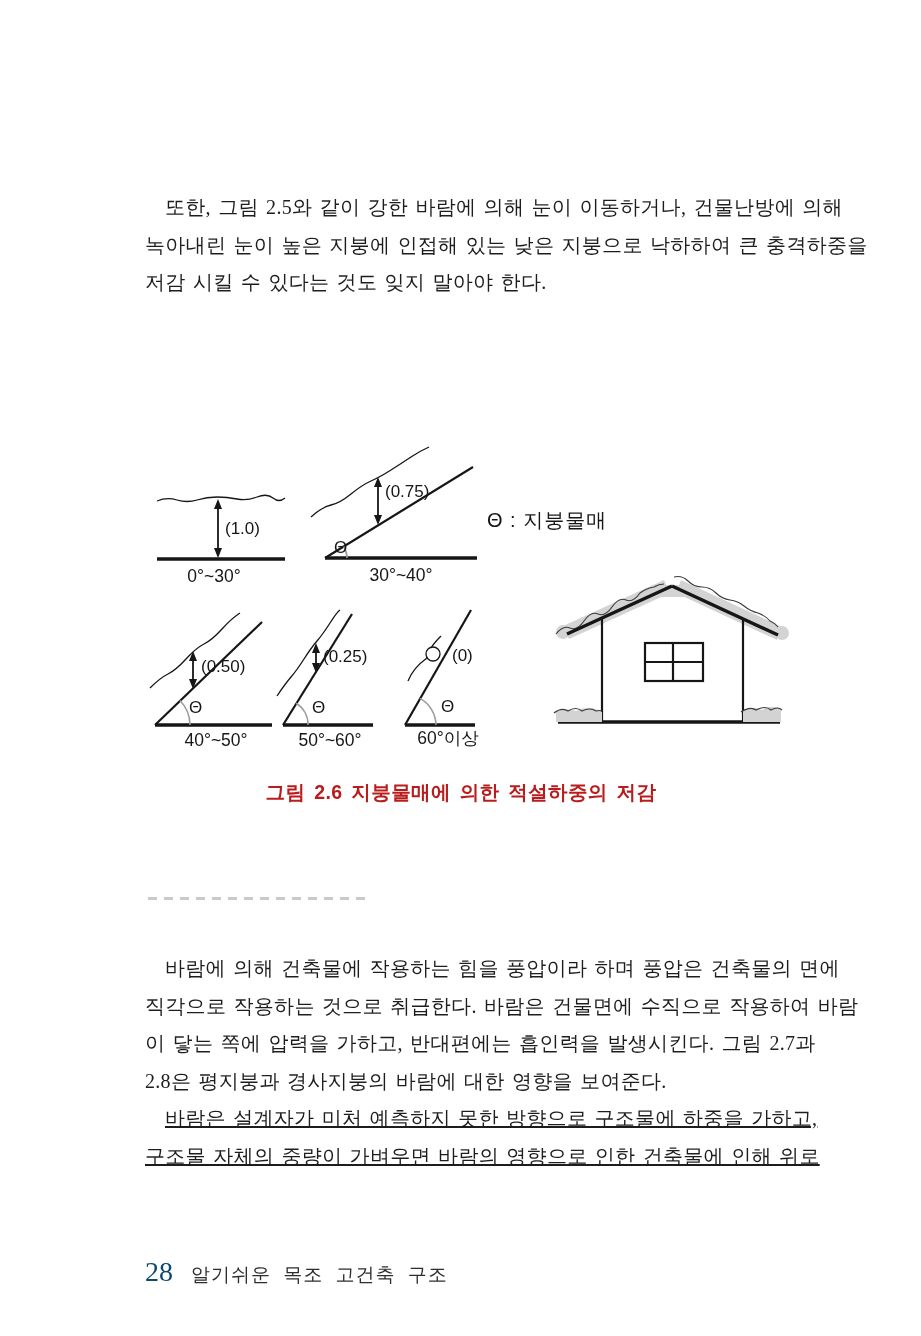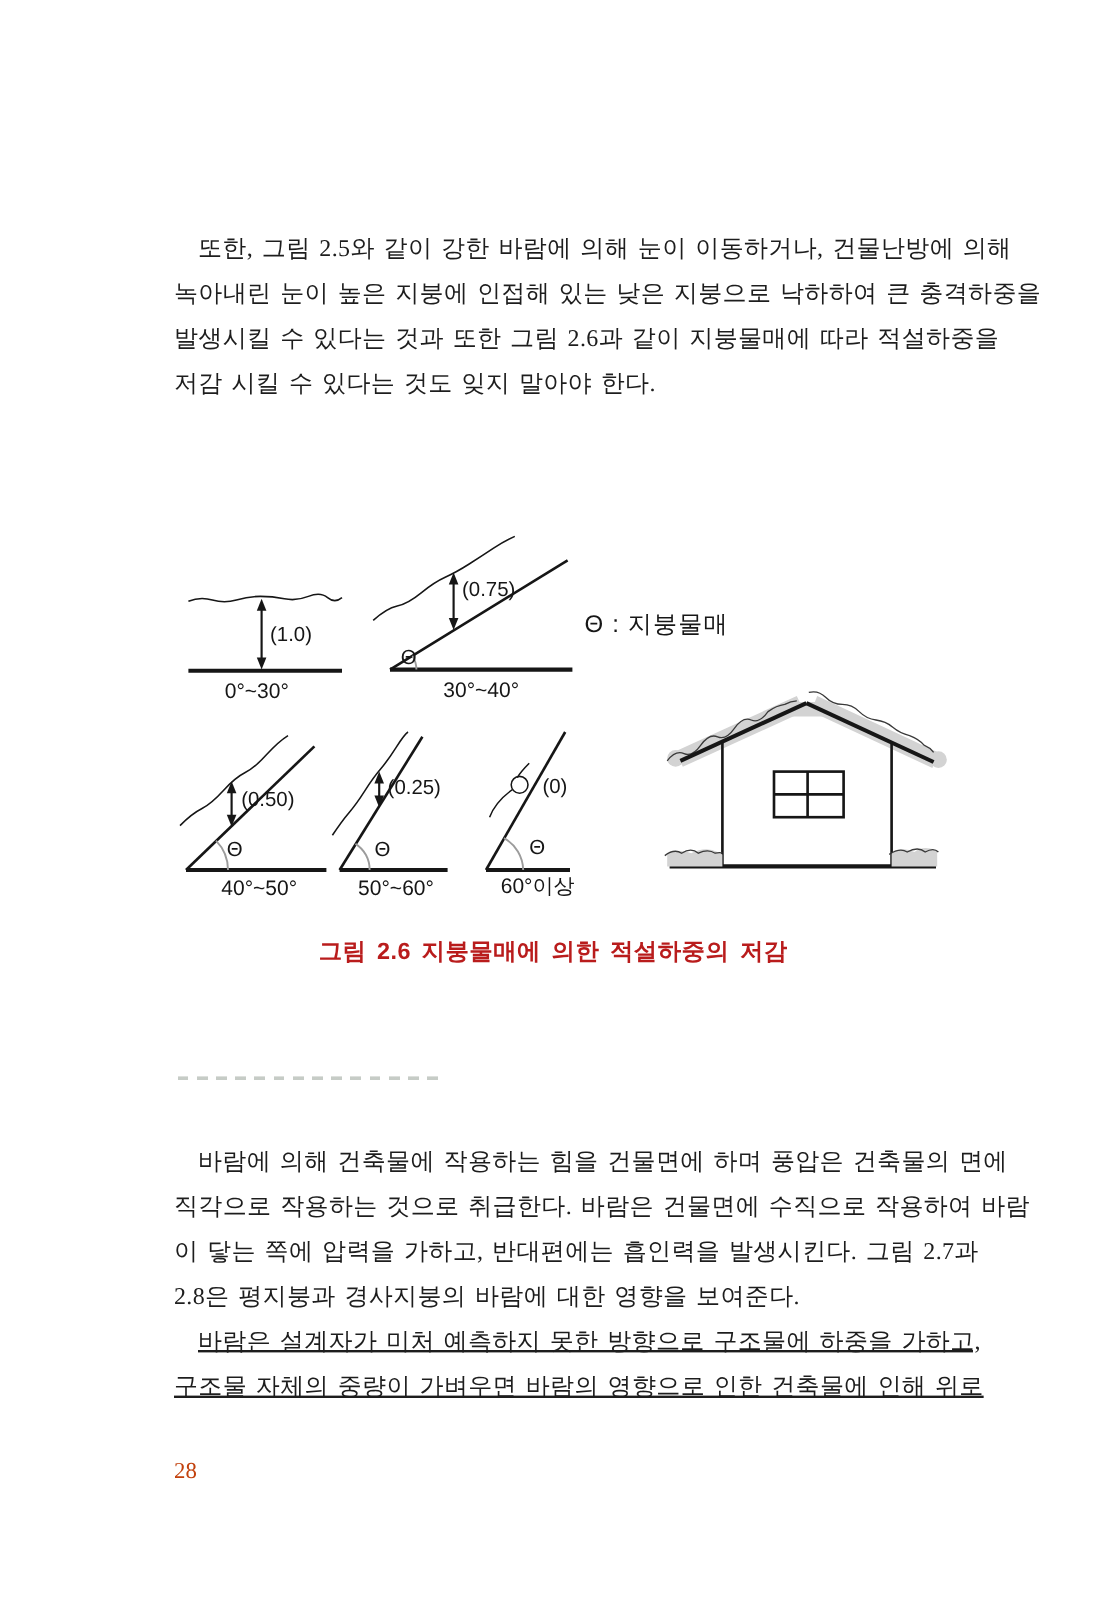--- a/index.html
+++ b/index.html
@@ -19,21 +19,21 @@
     font-family:"Liberation Sans","DejaVu Sans",sans-serif;font-size:19.5px;
     font-weight:600;color:#b91c1c;letter-spacing:.4px;word-spacing:3px;
   }
   .clipped-frag{
     position:absolute;left:148px;top:897px;width:221px;height:3px;
     background:repeating-linear-gradient(90deg,#98a298 0 9px,transparent 9px 16px);
     opacity:.55;
   }
   .figure-svg{position:absolute;left:140px;top:433px;}
   .footer{position:absolute;left:145px;top:1216px;display:flex;align-items:baseline;}
-  .page-num{font-family:"Liberation Serif","DejaVu Serif",serif;font-size:19px;color:#c2410c;}
+  .page-num{font-family:"Liberation Serif","DejaVu Serif",serif;font-size:28px;color:#0c4a6e;margin-top:40px;}
   .book-title{
     font-family:"Liberation Sans","DejaVu Sans",sans-serif;font-size:19px;color:#2d2d2d;
     margin-left:18px;letter-spacing:1px;word-spacing:6px;
   }
   
   .ln{stroke:#161616;fill:none;stroke-width:1.3px;}
   .ln2{stroke:#161616;fill:none;stroke-width:2.2px;}
   .thick{stroke:#161616;fill:none;stroke-width:3.4px;}
   .arrow{stroke:#161616;fill:none;stroke-width:1.8px;}
   .ah{fill:#161616;stroke:none;}
@@ -45,21 +45,20 @@
   .legend-t{font-family:"Liberation Sans","DejaVu Sans",sans-serif;font-size:20px;fill:#161616;letter-spacing:1px;}
 </style>
 </head>
 <body>
 
 <div class="page">
 
   <div class="para" id="p1">
     <span class="tline indent">또한, 그림 2.5와 같이 강한 바람에 의해 눈이 이동하거나, 건물난방에 의해</span>
     <span class="tline">녹아내린 눈이 높은 지붕에 인접해 있는 낮은 지붕으로 낙하하여 큰 충격하중을</span>
-    <span class="tline">발생시킬 수 있다는 것과 또한 그림 2.6과 같이 지붕물매에 따라 적설하중을</span>
     <span class="tline">저감 시킬 수 있다는 것도 잊지 말아야 한다.</span>
   </div>
 
   <svg class="figure-svg" width="666" height="330" viewBox="140 433 666 330" xmlns="http://www.w3.org/2000/svg">
 
     <g>
       <path class="ln" d="M157,501 q10,-4 20,-1 t20,0 t20,-3 t20,2 t20,-2 t16,1 t12,0"></path>
       <line class="thick" x1="157" y1="559" x2="285" y2="559"></line>
       <line class="arrow" x1="218" y1="507" x2="218" y2="551"></line>
       <polygon class="ah" points="218,499 214,509 222,509"></polygon>
@@ -142,28 +141,29 @@
       <line class="ln2" x1="673" y1="643" x2="673" y2="681"></line>
       <line class="ln2" x1="645" y1="662" x2="703" y2="662"></line>
     </g>
   </svg>
 
   <div class="fig-caption">그림 2.6 지붕물매에 의한 적설하중의 저감</div>
 
   <div class="clipped-frag"></div>
 
   <div class="para" id="p2">
-    <span class="tline indent">바람에 의해 건축물에 작용하는 힘을 건물면에 하며 풍압은 건축물의 면에</span>
+    <span class="tline indent">바람에 의해 건축물에 작용하는 힘을 풍압이라 하며 풍압은 건축물의 면에</span>
     <span class="tline">직각으로 작용하는 것으로 취급한다. 바람은 건물면에 수직으로 작용하여 바람</span>
     <span class="tline">이 닿는 쪽에 압력을 가하고, 반대편에는 흡인력을 발생시킨다. 그림 2.7과</span>
     <span class="tline">2.8은 평지붕과 경사지붕의 바람에 대한 영향을 보여준다.</span>
   </div>
 
   <div class="para" id="p3">
     <span class="tline indent">바람은 설계자가 미처 예측하지 못한 방향으로 구조물에 하중을 가하고,</span>
     <span class="tline">구조물 자체의 중량이 가벼우면 바람의 영향으로 인한 건축물에 인해 위로</span>
   </div>
 
   <div class="footer">
     <span class="page-num">28</span>
+    <span class="book-title">알기쉬운 목조 고건축 구조</span>
   </div>
 
 </div>
 
 </body></html>

